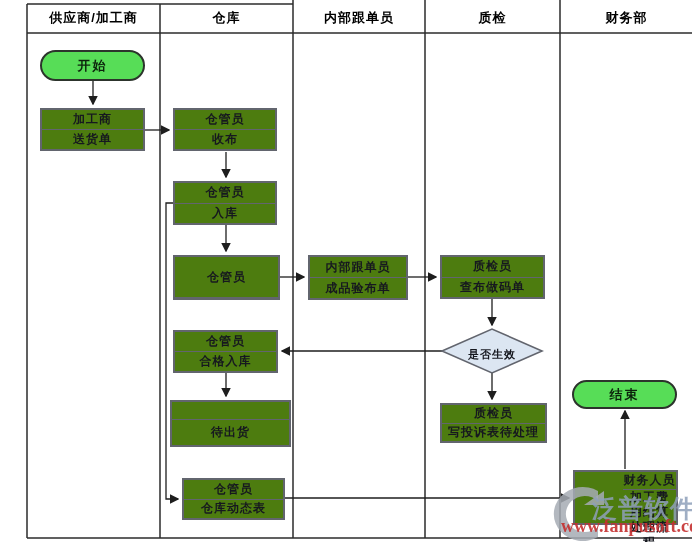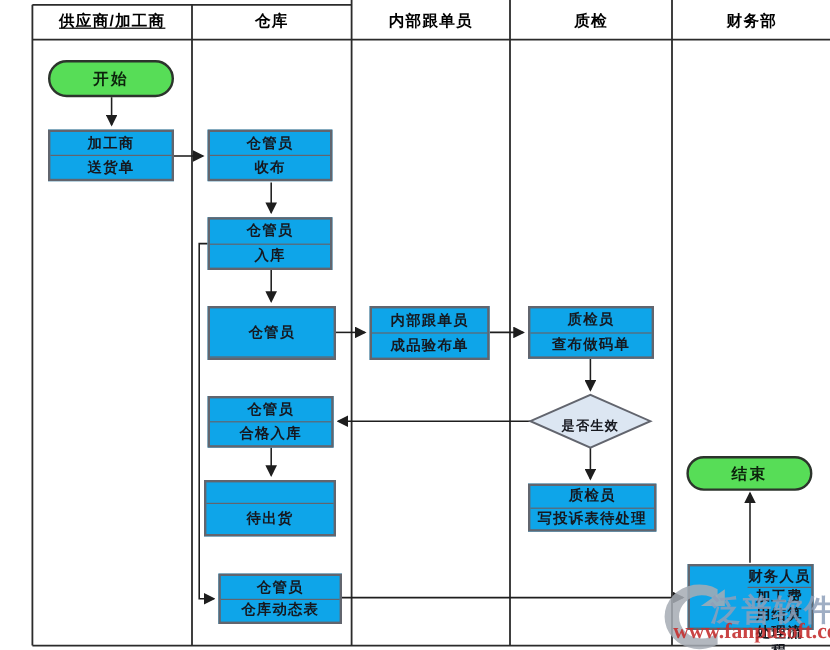--- a/index.html
+++ b/index.html
@@ -7,21 +7,21 @@
     position:relative;width:692px;height:542px;background:#fff;overflow:hidden;
     font-family:"Liberation Sans","DejaVu Sans",sans-serif;color:#111;
   }
   svg.layer{position:absolute;left:0;top:0;width:692px;height:542px;pointer-events:none;}
   #wires{z-index:1;}
   .lane-header{
     position:absolute;top:7px;height:22px;display:flex;align-items:center;justify-content:center;
     font-size:13px;font-weight:bold;color:#000;letter-spacing:1px;z-index:2;
   }
   .fbox{
-    position:absolute;background:#0ea5e9;border:2px solid #62656e;box-sizing:border-box;
+    position:absolute;background:#4d7c0f;border:2px solid #62656e;box-sizing:border-box;
     display:flex;flex-direction:column;z-index:2;
   }
   .fbox .cmp{
     flex:1;display:flex;align-items:center;justify-content:center;
     font-size:12px;font-weight:bold;color:#16181f;letter-spacing:1px;white-space:nowrap;
   }
   .fbox .cmp.top{border-bottom:1.5px solid #62656e;}
   .fbox .cmp.wrap{white-space:normal;text-align:center;line-height:1.25;padding:0 3px;}
   .stadium{
     position:absolute;background:#57dd57;border:2px solid #2c342c;border-radius:16px;
@@ -77,21 +77,21 @@
       <path d="M492,372 L492,399" marker-end="url(#arr)"></path>
       <path d="M226,373 L226,396" marker-end="url(#arr)"></path>
       <path d="M173,203 L166,203 L166,499 L178,499" marker-end="url(#arr)"></path>
       <path d="M285,498 L569,498" marker-end="url(#arr)"></path>
       <path d="M625,469 L625,411" marker-end="url(#arr)"></path>
     </g>
 
     <polygon points="442,351 492,329 542,351 492,373" fill="#dce6f2" stroke="#62656e" stroke-width="1.6"></polygon>
   </svg>
 
-  <div class="lane-header" style="left:28px;width:131px;text-decoration:underline;">供应商/加工商</div>
+  <div class="lane-header" style="left:28px;width:131px;">供应商/加工商</div>
   <div class="lane-header" style="left:161px;width:131px;">仓库</div>
   <div class="lane-header" style="left:294px;width:130px;">内部跟单员</div>
   <div class="lane-header" style="left:561px;width:131px;">财务部</div>
   <div class="lane-header" style="left:426px;width:133px;">质检</div>
 
   <div class="stadium" style="left:40px;top:50px;width:105px;height:31px;">
     <span>开始</span>
   </div>
   <div class="stadium" style="left:572px;top:380px;width:105px;height:29px;border-radius:15px;">
     <span>结束</span>
@@ -128,21 +128,21 @@
 
   <div class="diamond-label" style="left:442px;top:340px;width:100px;height:22px;">
     <span>是否生效</span>
   </div>
 
   <div class="fbox" style="left:173px;top:330px;width:105px;height:43px;">
     <div class="cmp top">仓管员</div>
     <div class="cmp">合格入库</div>
   </div>
 
-  <div class="fbox" style="left:170px;top:400px;width:110px;height:47px;">
+  <div class="fbox" style="left:170px;top:400px;width:121px;height:47px;">
     <div class="cmp top" style="flex:0 0 17px;"></div>
     <div class="cmp">待出货</div>
   </div>
 
   <div class="fbox" style="left:440px;top:403px;width:107px;height:40px;">
     <div class="cmp top">质检员</div>
     <div class="cmp">写投诉表待处理</div>
   </div>
 
   <div class="fbox" style="left:573px;top:470px;width:105px;height:55px;padding-left:48px;">

